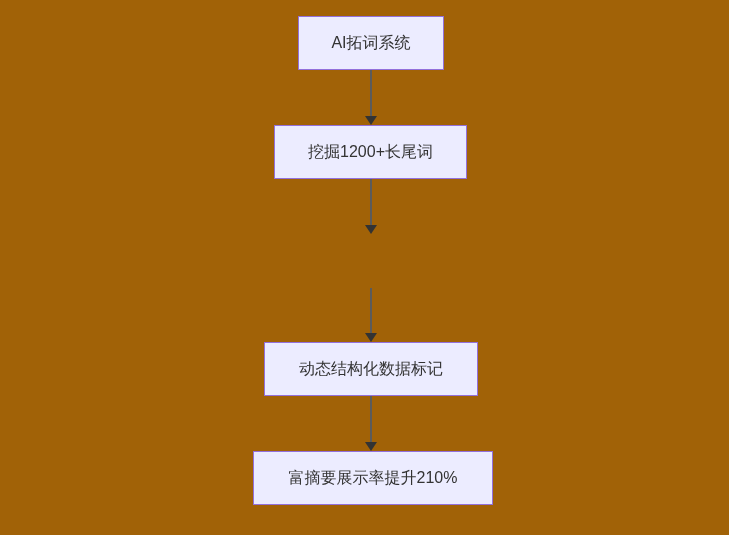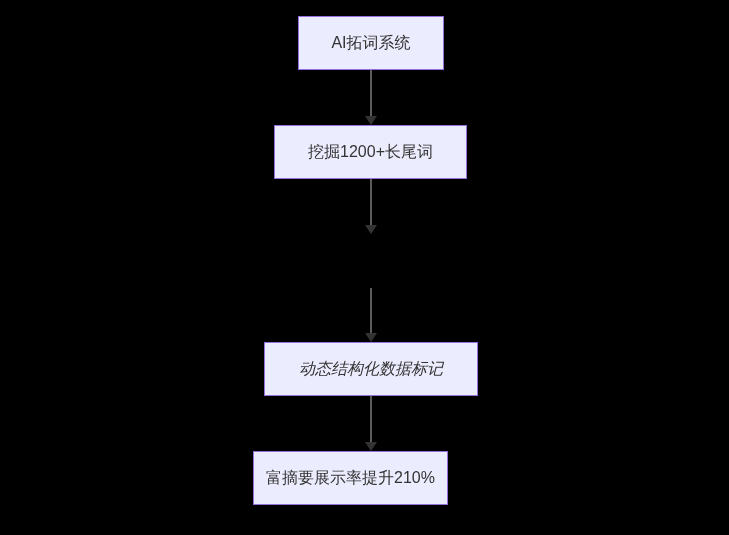--- a/index.html
+++ b/index.html
@@ -6,41 +6,41 @@
   html, body { width: 729px; height: 535px; }
   body {
     font-family: "Liberation Sans", "DejaVu Sans", sans-serif;
     background: #f9f9f9;
     overflow: hidden;
   }
   .canvas {
     position: relative;
     width: 729px;
     height: 535px;
-    background: #000000;
+    background: #a16207;
   }
   .node {
     position: absolute;
     height: 54px;
     background: #ECECFF;
     border: 1.5px solid #9370DB;
     display: flex;
     align-items: center;
     justify-content: center;
     color: #333333;
     font-size: 16px;
     line-height: 1;
     white-space: nowrap;
   }
   .node .node-label { padding: 0 14px; }
   .n1 { left: 298px; top: 16px;  width: 146px; }
   .n2 { left: 274px; top: 125px; width: 193px; }
   .n3 { left: 260px; top: 234px; width: 221px; }
-  .n4 { left: 264px; top: 342px; width: 214px; font-style: italic; }
-  .n5 { left: 253px; top: 451px; width: 195px; }
+  .n4 { left: 264px; top: 342px; width: 214px; }
+  .n5 { left: 253px; top: 451px; width: 240px; }
   .arrow {
     position: absolute;
     left: 363px;
     width: 15px;
     display: flex;
     flex-direction: column;
     align-items: center;
   }
   .a1 { top: 70px;  height: 55px; }
   .a2 { top: 179px; height: 55px; }

